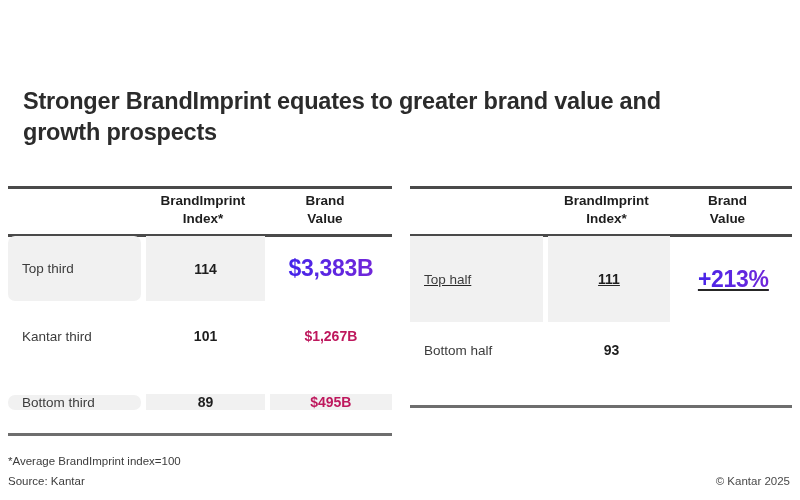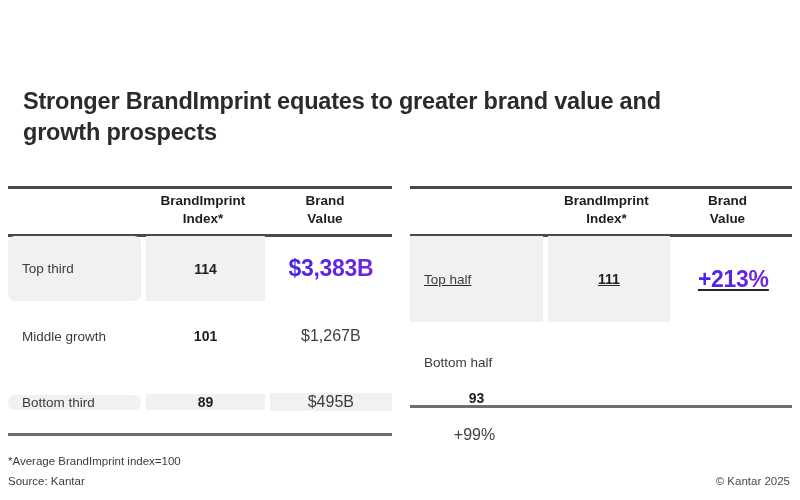--- a/index.html
+++ b/index.html
@@ -86,23 +86,23 @@
     color: #3c3c3c;
   }
   .cell-num {
     justify-content: center;
     font-size: 14px;
     font-weight: bold;
     color: #1e1e1e;
   }
   .cell-val {
     justify-content: center;
-    font-size: 16px;
-    font-weight: normal;
-    color: #404040;
+    font-size: 14px;
+    font-weight: bold;
+    color: #be185d;
   }
   .cell-val.hero {
     font-size: 23px;
     font-weight: bold;
     letter-spacing: -0.3px;
     background-image: linear-gradient(90deg, #3723ee 0%, #5a26e2 45%, #7b27d6 100%);
     -webkit-background-clip: text;
     background-clip: text;
     color: transparent;
     -webkit-text-fill-color: transparent;
@@ -148,21 +148,21 @@
 
   <div class="rule rule-header" style="top:48px;"></div>
 
   <div class="trow" style="top:50px; height:65px;">
     <div class="cell cell-label c1 shaded">Top third</div>
     <div class="cell cell-num c2 shaded gap-l">114</div>
     <div class="cell cell-val hero c3 shaded gap-l">$3,383B</div>
   </div>
 
   <div class="trow" style="top:115px; height:70px;">
-    <div class="cell cell-label c1">Middle growth</div>
+    <div class="cell cell-label c1">Kantar third</div>
     <div class="cell cell-num c2 gap-l">101</div>
     <div class="cell cell-val c3 gap-l">$1,267B</div>
   </div>
 
   <div class="trow" style="top:185px; height:62px;align-items:center;">
     <div class="cell cell-label c1 shaded">Bottom third</div>
     <div class="cell cell-num c2 shaded gap-l">89</div>
     <div class="cell cell-val c3 shaded gap-l">$495B</div>
   </div>
 
@@ -182,24 +182,23 @@
   </div>
 
   <div class="rule rule-header" style="top:48px;"></div>
 
   <div class="trow" style="top:50px; height:86px;text-decoration:underline;">
     <div class="cell cell-label r-c1 shaded">Top half</div>
     <div class="cell cell-num r-c2 shaded gap-l">111</div>
     <div class="cell cell-val hero r-c3 shaded gap-l">+213%</div>
   </div>
 
-  <div class="trow" style="top:148px; height:68px;flex-direction:column;">
+  <div class="trow" style="top:136px; height:68px;">
     <div class="cell cell-label r-c1" style="align-items:flex-start; padding-top:21px;">Bottom half</div>
     <div class="cell cell-num r-c2 gap-l" style="align-items:flex-start; padding-top:20px;">93</div>
-    <div class="cell cell-val r-c3 gap-l" style="align-items:flex-start; padding-top:20px;">+99%</div>
   </div>
 
   <div class="rule rule-bottom" style="top:219px;"></div>
 </div>
 
 <div class="footnote footnote-a">*Average BrandImprint index=100</div>
 
 <div class="footnote footnote-b">Source: Kantar</div>
 
 <div class="footnote copyright">© Kantar 2025</div>

